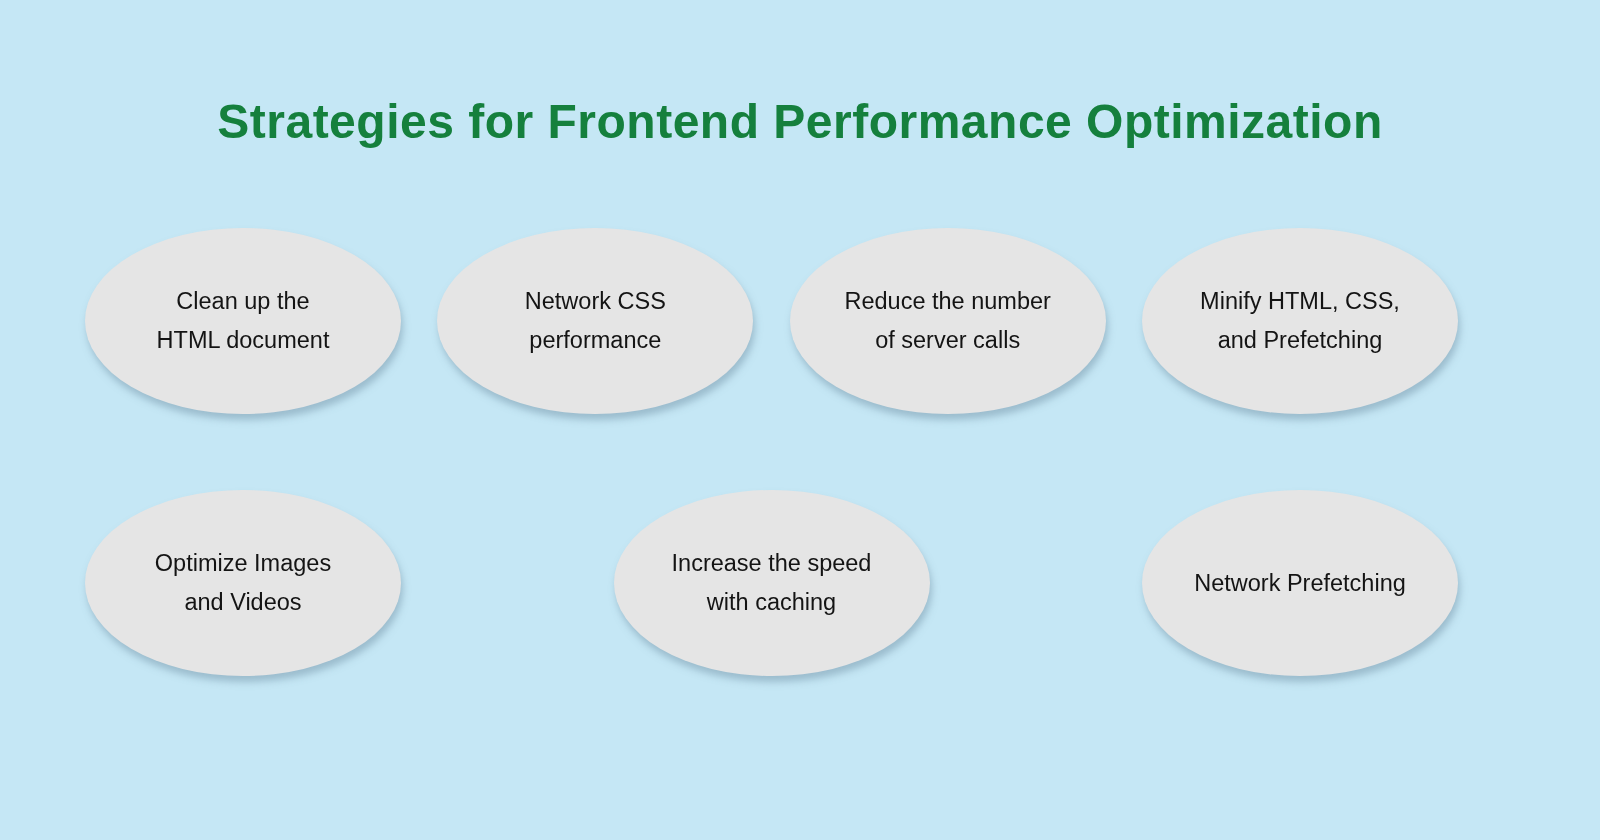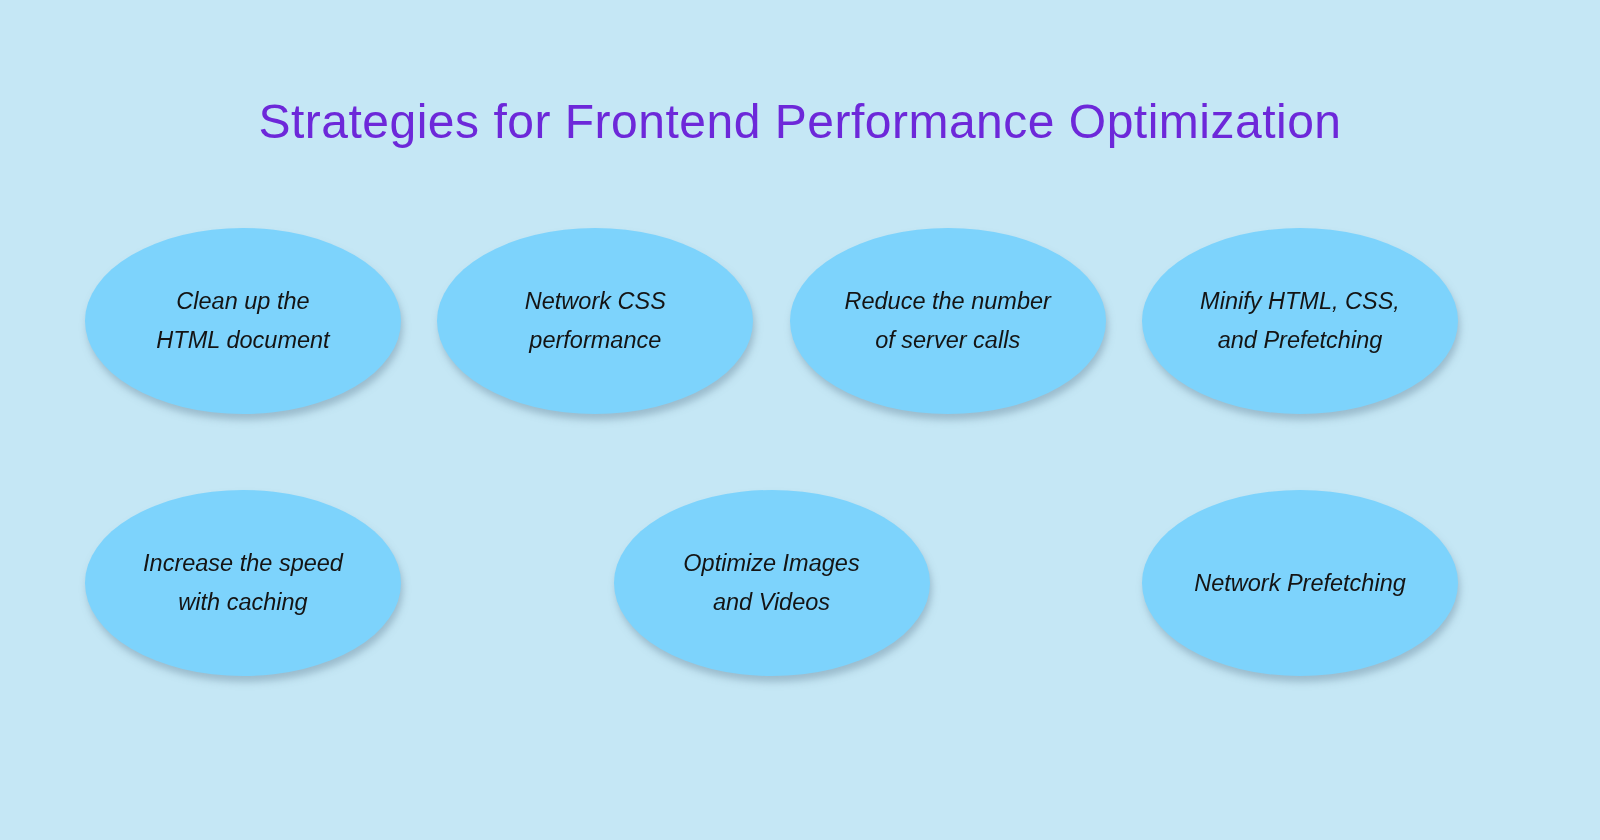--- a/index.html
+++ b/index.html
@@ -14,48 +14,47 @@
     overflow: hidden;
     position: relative;
   }
   .title {
     position: absolute;
     top: 62px;
     left: 0;
     width: 100%;
     text-align: center;
     font-size: 48px;
-    font-weight: 400;
+    font-weight: 700;
     letter-spacing: 0.5px;
-    color: #6d28d9;
+    color: #15803d;
   }
   .bubble-grid {
     position: absolute;
     left: 85px;
     top: 228px;
     width: 1373px;
     display: flex;
     flex-direction: column;
     row-gap: 76px;
   }
   .bubble-row {
     display: flex;
     justify-content: space-between;
   }
   .bubble {
     width: 316px;
     height: 186px;
-    background: #7dd3fc;
+    background: #e5e5e5;
     border-radius: 50%;
     box-shadow: 2px 6px 7px rgba(116, 148, 168, 0.5);
     display: flex;
     align-items: center;
     justify-content: center;
     text-align: center;
-    font-style: italic;
   }
   .bubble-label {
     font-size: 23.5px;
     line-height: 39px;
     color: #141414;
     white-space: pre-line;
     padding: 0 28px;
   }
 </style>
 </head>
@@ -77,24 +76,24 @@
       <span class="bubble-label">Reduce the number
 of server calls</span>
     </div>
     <div class="bubble">
       <span class="bubble-label">Minify HTML, CSS,
 and Prefetching</span>
     </div>
   </div>
   <div class="bubble-row">
     <div class="bubble">
+      <span class="bubble-label">Optimize Images
+and Videos</span>
+    </div>
+    <div class="bubble">
       <span class="bubble-label">Increase the speed
 with caching</span>
-    </div>
-    <div class="bubble">
-      <span class="bubble-label">Optimize Images
-and Videos</span>
     </div>
     <div class="bubble">
       <span class="bubble-label">Network Prefetching</span>
     </div>
   </div>
 </div>
 
 </body></html>

